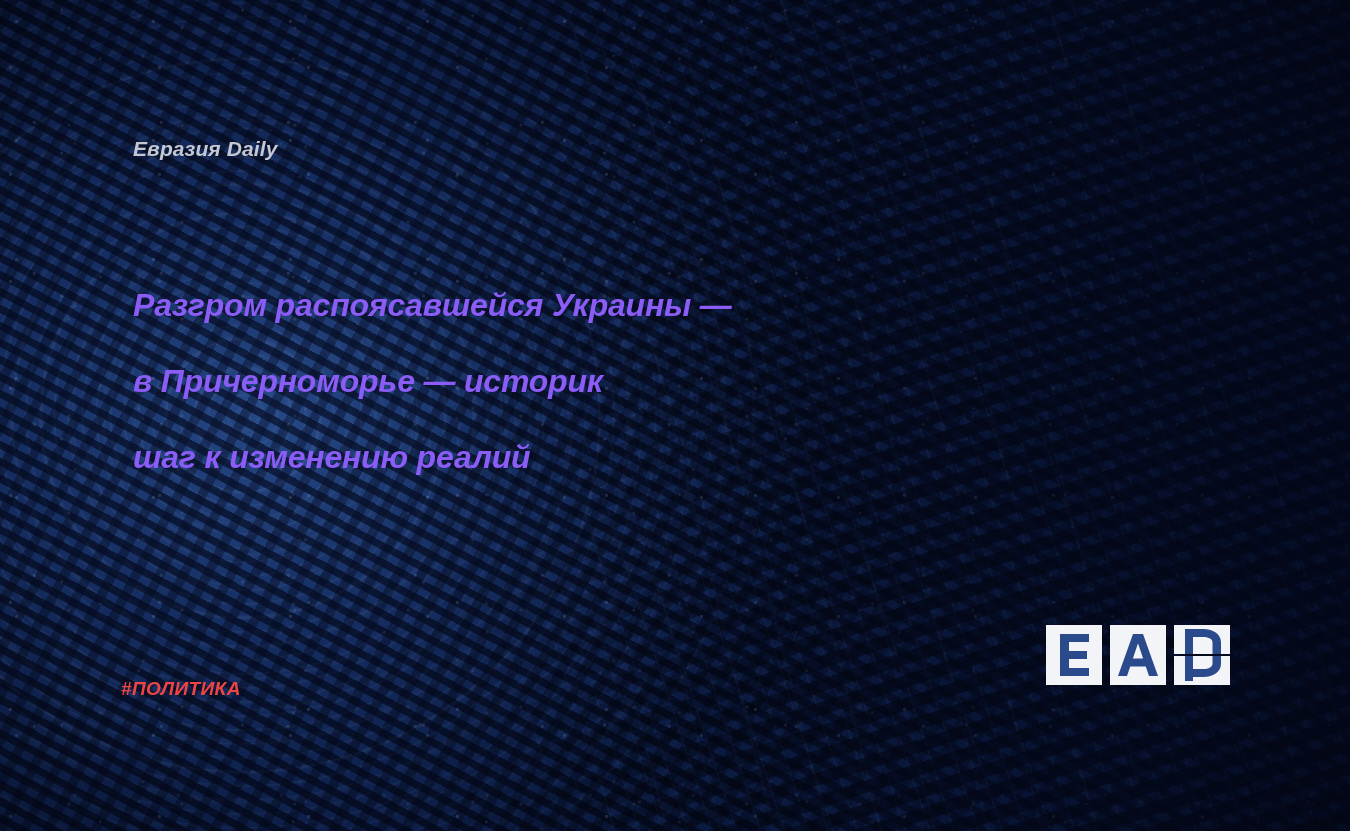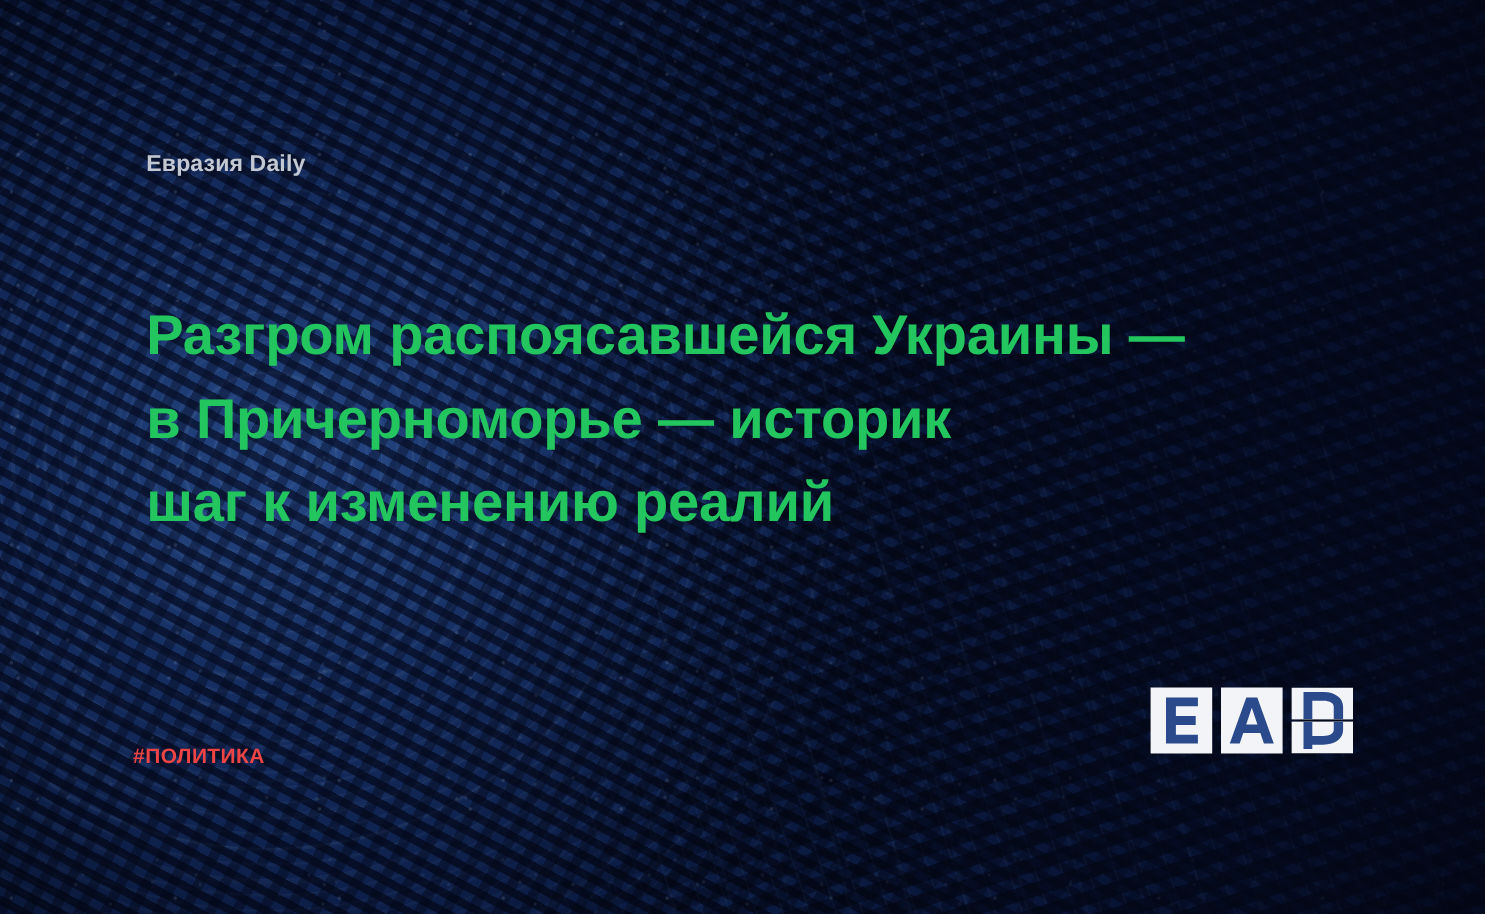--- a/index.html
+++ b/index.html
@@ -118,40 +118,40 @@
       radial-gradient(circle at 27% 81%, rgba(175,205,245,.18) 0 1.2px, transparent 2px),
       radial-gradient(circle at 52% 54%, rgba(175,205,245,.13) 0 1.0px, transparent 2px),
       radial-gradient(circle at 73% 88%, rgba(175,205,245,.11) 0 1.0px, transparent 2px),
       radial-gradient(circle at 91% 46%, rgba(175,205,245,.10) 0 1.0px, transparent 2px);
     background-size: 137px 119px, 181px 143px, 113px 97px, 167px 131px,
                      149px 107px, 127px 151px, 193px 109px, 103px 163px, 157px 121px;
     opacity: .8;
   }
 
   
-  .content { position: absolute; inset: 0; }
+  .content { position: absolute; inset: 0; font-style: italic; }
 
   #brand {
     position: absolute;
     left: 133px;
     top: 137px;
     font-size: 21px;
     font-weight: bold;
     color: #c3c8d2;
     letter-spacing: .1px;
     white-space: nowrap;
   }
 
   #headline {
     position: absolute;
     left: 133px;
     top: 267px;
     width: 1060px;
-    color: #22c55e;
-    font-size: 51px;
+    color: #8b5cf6;
+    font-size: 32px;
     font-weight: bold;
     line-height: 76px;
     letter-spacing: -0.2px;
     white-space: nowrap;
   }
   #headline .hl-line { display: block; }
 
   #category {
     position: absolute;
     left: 121px;

